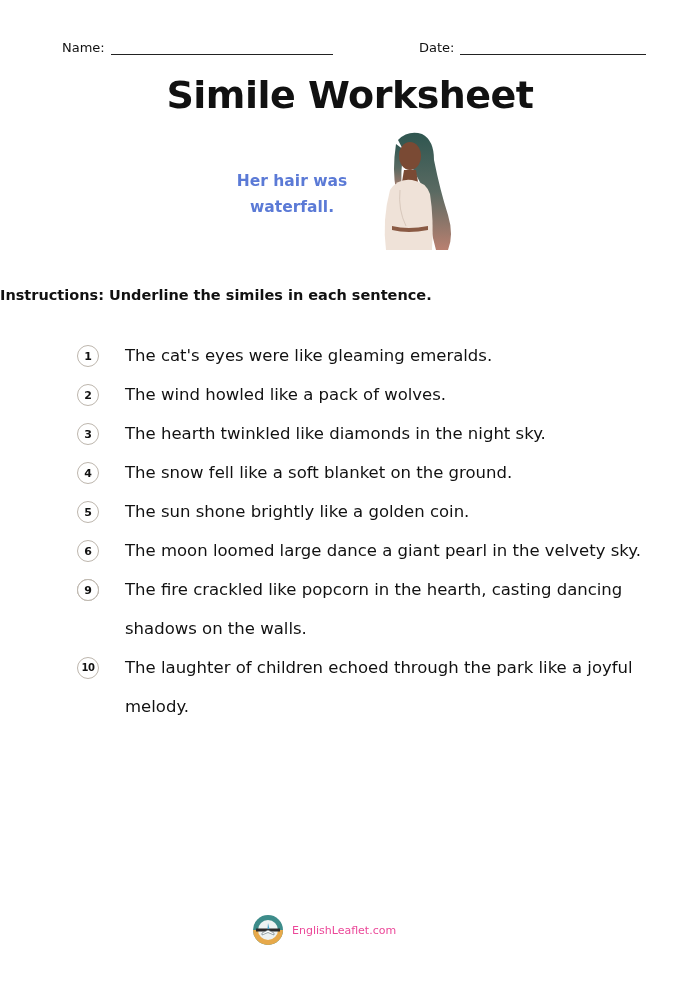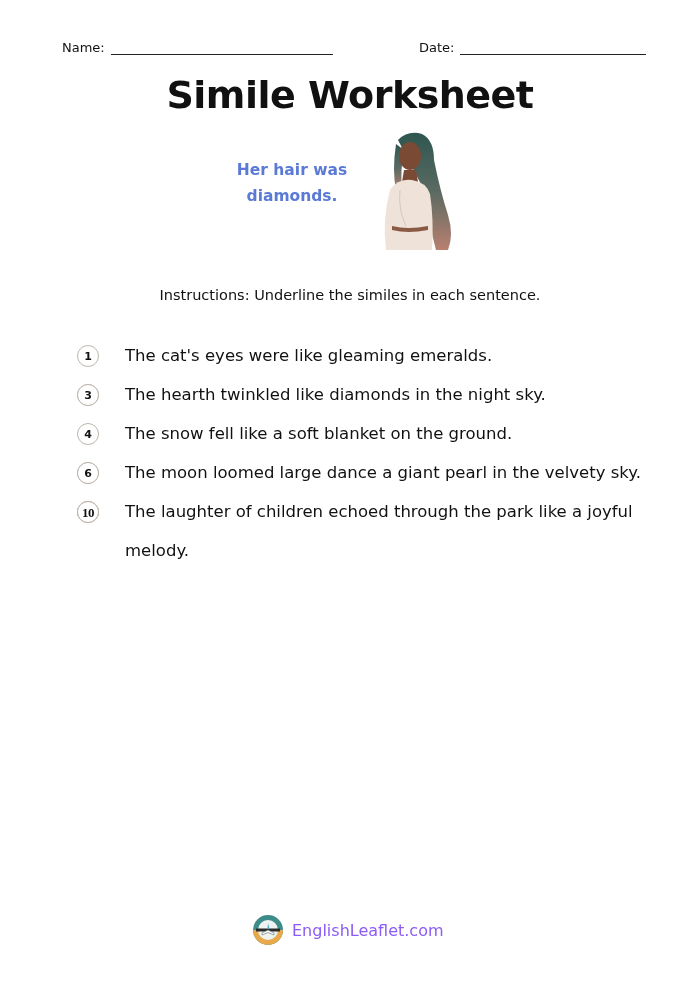--- a/index.html
+++ b/index.html
@@ -5,55 +5,55 @@
   html, body { margin: 0; padding: 0; background: #ffffff; }
   body { width: 700px; height: 990px; position: relative; overflow: hidden;
          font-family: "DejaVu Sans", sans-serif; color: #111; }
   .header-row { position: absolute; top: 40px; left: 62px; width: 580px; height: 20px;
                 font-size: 13px; }
   .field { position: absolute; top: 0; display: flex; align-items: flex-end; }
   .field .lbl { margin-right: 6px; }
   .field .line { border-bottom: 1.2px solid #222; height: 14px; }
   .title { position: absolute; top: 73px; left: 0; width: 700px; text-align: center;
            font-size: 38px; font-weight: bold; letter-spacing: -0.5px; }
-  .example { position: absolute; top: 158px; left: 222px; width: 140px; text-align: center;
+  .example { position: absolute; top: 169px; left: 222px; width: 140px; text-align: center;
              color: #5b7ad6; font-weight: bold; font-size: 15.5px; line-height: 25.5px; }
   .figure { position: absolute; top: 130px; left: 378px; width: 82px; height: 122px; }
-  .instructions { position: absolute; top: 287px; left: 0; width: 700px; text-align: center;
-                  font-weight: normal; font-size: 14.5px; }
+  .instructions { position: absolute; top: 287px; left: 0; width: 700px; 
+                  font-weight: bold; font-size: 14.5px; }
   .list { position: absolute; top: 336px; left: 77px; width: 570px; }
   .item { position: relative; padding-left: 48px; font-size: 16.5px; line-height: 39px; }
   .item .num { position: absolute; left: 0; top: 9px; width: 22px; height: 22px;
                border: 1px solid #bdb6ad; border-radius: 50%; box-sizing: border-box;
                font-size: 11px; font-weight: bold; display: flex; align-items: center;
                justify-content: center; line-height: 1; background: #fff; }
-  .item .num.small { font-size: 13px; letter-spacing: -0.5px; font-family: Liberation Serif, serif; }
+  .item .num.small { font-size: 10px; letter-spacing: -0.5px; }
   .footer { position: absolute; top: 914px; left: 252px; display: flex; align-items: center; }
   .logo { width: 32px; height: 32px; }
-  .brand { margin-left: 8px; font-size: 16px; color: #8b5cf6; font-family: "DejaVu Sans", sans-serif; text-align: center; }
+  .brand { margin-left: 8px; font-size: 11px; color: #ec4899; font-family: "DejaVu Sans", sans-serif; text-align: center; }
 </style>
 </head>
 <body>
 
 <div class="header-row">
   <div class="field" style="left:0;align-items:center;">
     <span class="lbl">Name:</span>
     <span class="line" style="width:222px;"></span>
   </div>
   <div class="field" style="left:357px;">
     <span class="lbl">Date:</span>
     <span class="line" style="width:186px;"></span>
   </div>
 </div>
 
 <div class="title">Simile Worksheet</div>
 
 <div class="example">
   <div>Her hair was</div>
-  <div>diamonds.</div>
+  <div>waterfall.</div>
 </div>
 
 <svg class="figure" viewBox="0 0 82 122">
   <defs>
     <linearGradient id="hair" x1="0" y1="0" x2="0" y2="1">
       <stop offset="0" stop-color="#2f5650"></stop>
       <stop offset="0.5" stop-color="#5a6a62"></stop>
       <stop offset="1" stop-color="#b98070"></stop>
     </linearGradient>
   </defs>
@@ -68,44 +68,47 @@
 
 <div class="instructions">Instructions: Underline the similes in each sentence.</div>
 
 <div class="list">
   <div class="item">
     <span class="num">1</span>
     <span>The cat's eyes were like gleaming emeralds.</span>
   </div>
   <div class="item">
     <span class="num">2</span>
+    <span>The wind howled like a pack of wolves.</span>
   </div>
   <div class="item">
     <span class="num">3</span>
     <span>The hearth twinkled like diamonds in the night sky.</span>
   </div>
   <div class="item">
     <span class="num">4</span>
     <span>The snow fell like a soft blanket on the ground.</span>
   </div>
   <div class="item">
     <span class="num">5</span>
+    <span>The sun shone brightly like a golden coin.</span>
   </div>
   <div class="item">
     <span class="num">6</span>
     <span>The moon loomed large dance a giant pearl in the velvety sky.</span>
   </div>
   <div class="item">
     <span class="num">7</span>
   </div>
   <div class="item">
     <span class="num">8</span>
   </div>
   <div class="item">
     <span class="num">9</span>
+    <span>The fire crackled like popcorn in the hearth, casting dancing shadows on the walls.</span>
   </div>
   <div class="item">
     <span class="num small">10</span>
     <span>The laughter of children echoed through the park like a joyful melody.</span>
   </div>
 </div>
 
 <div class="footer">
   <svg class="logo" viewBox="0 0 32 32">
     <circle cx="16" cy="16" r="15" fill="#3d8c8a"></circle>

